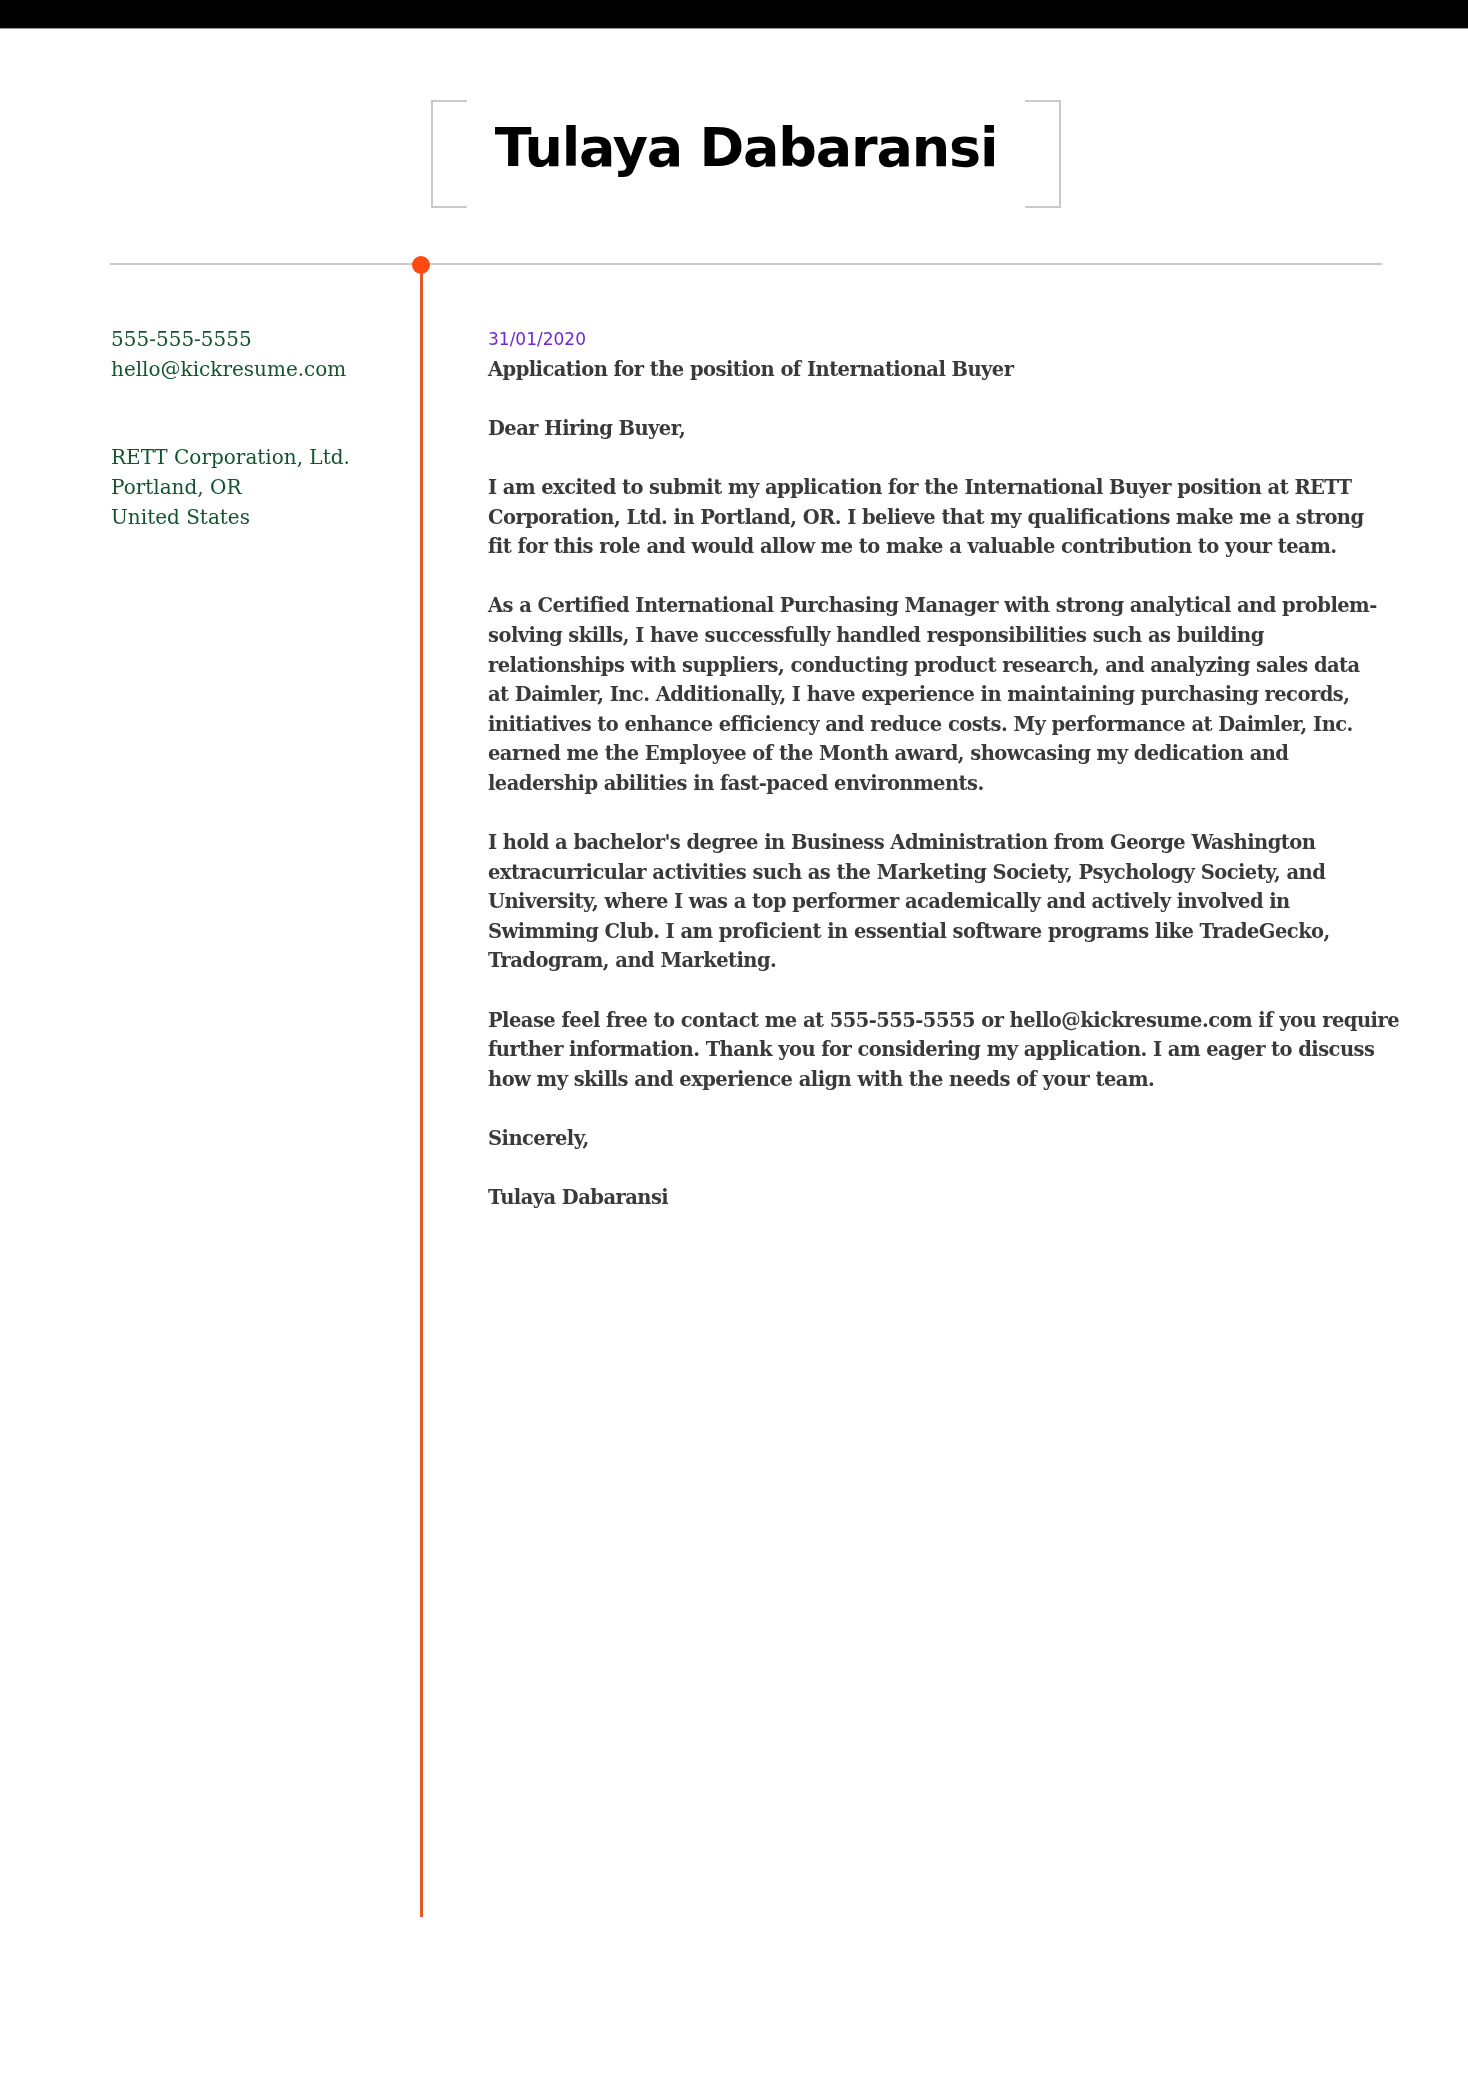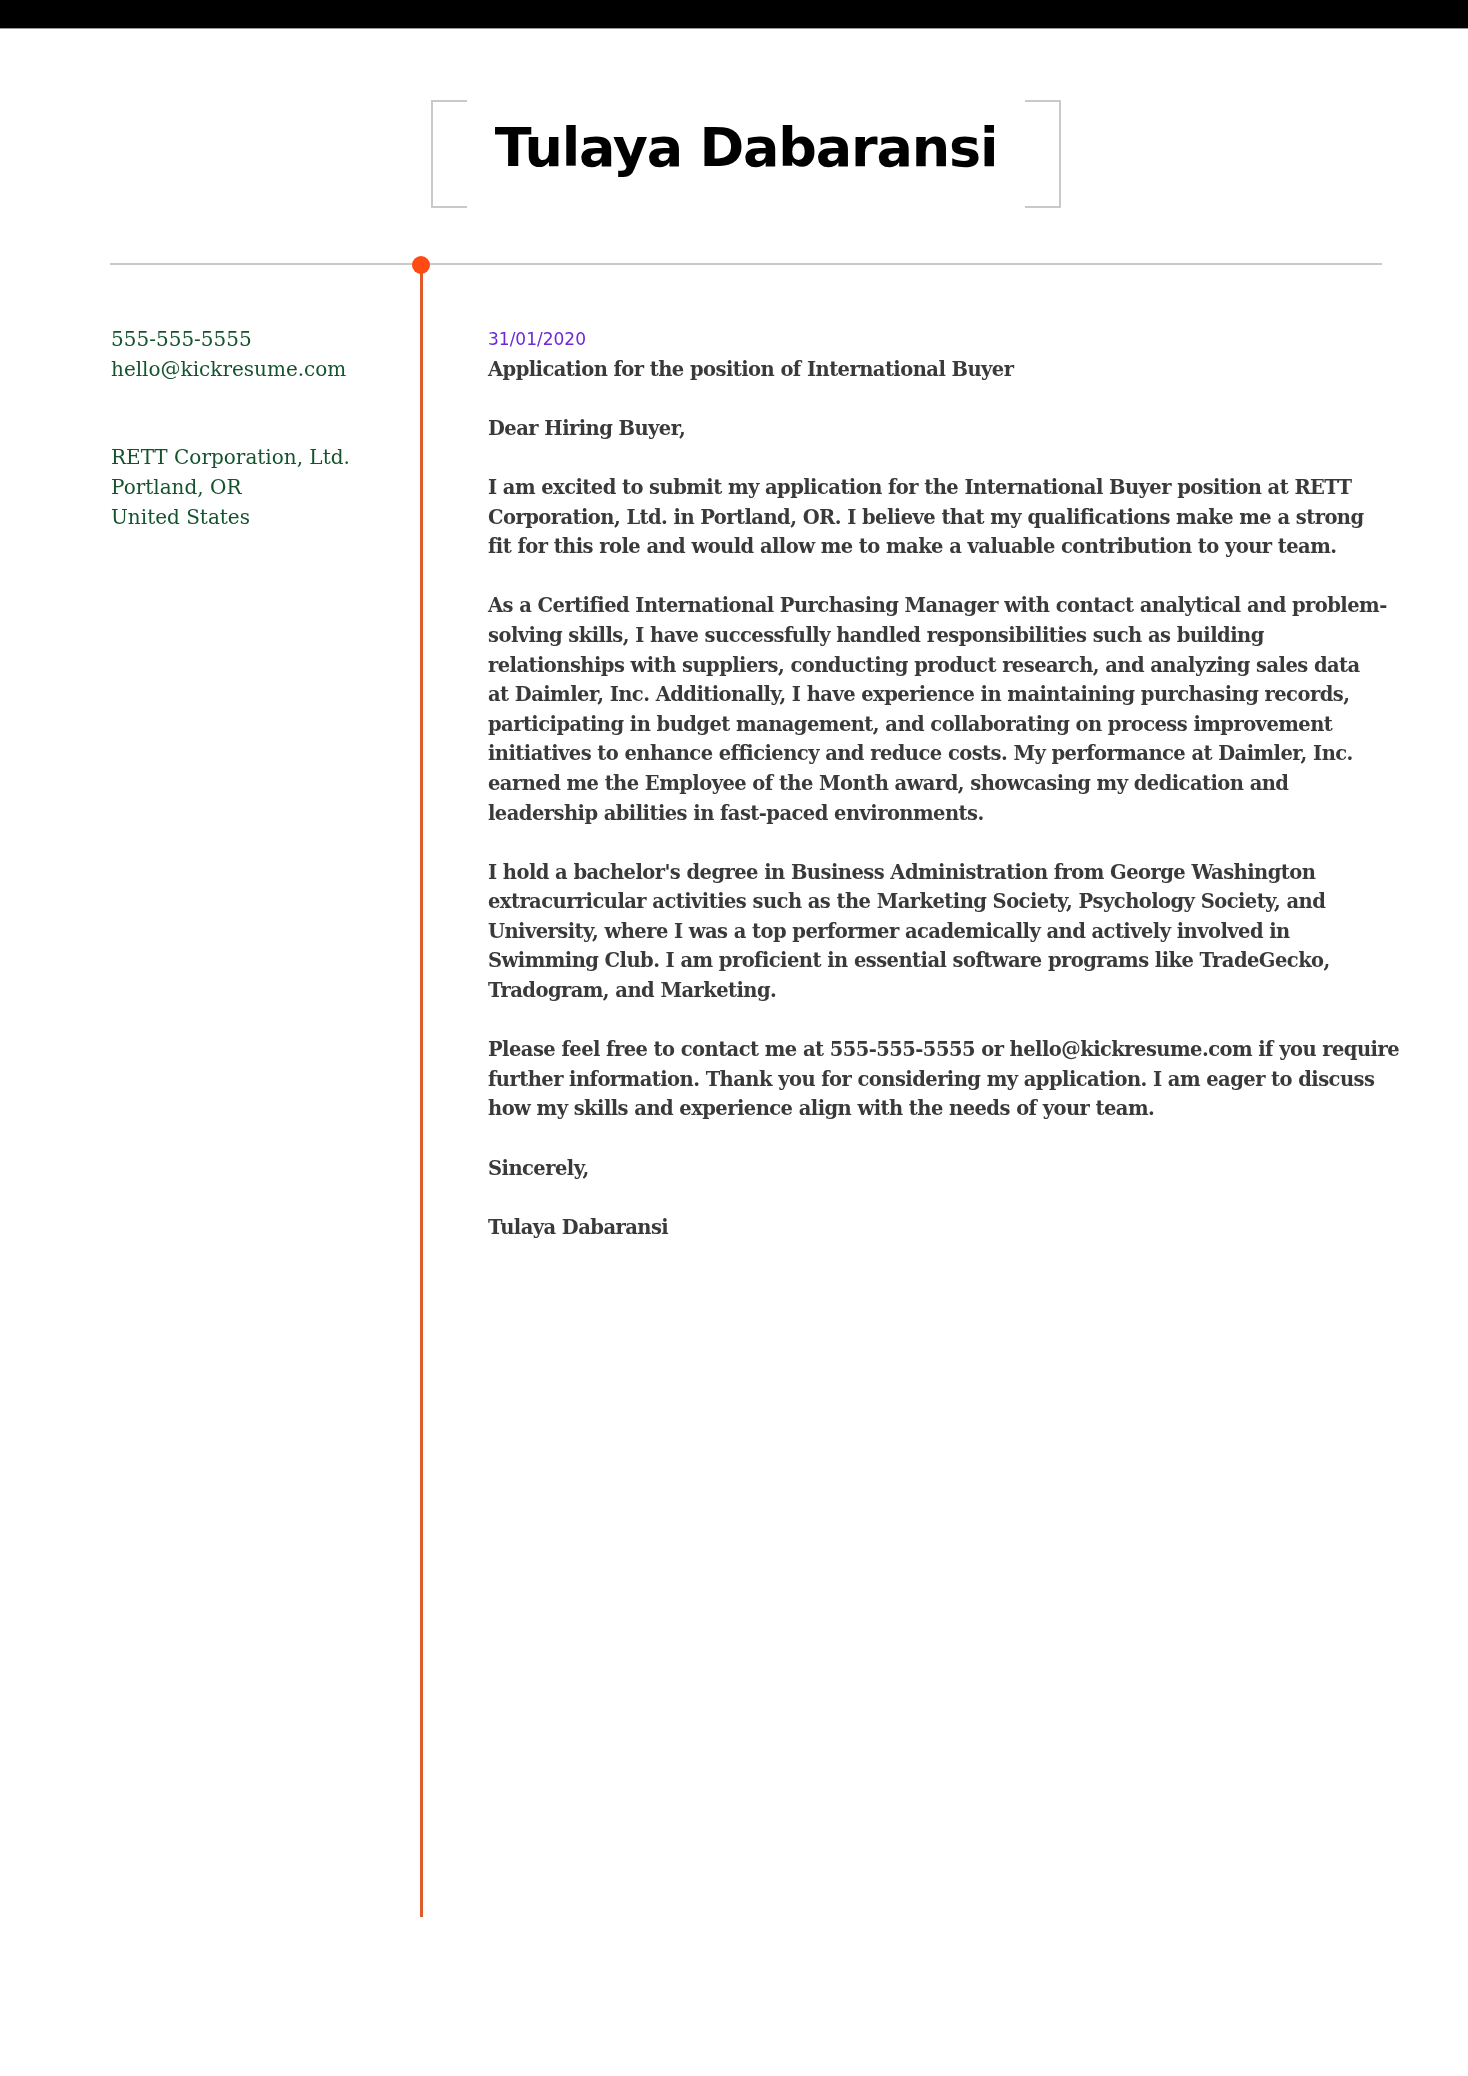--- a/index.html
+++ b/index.html
@@ -62,25 +62,24 @@
   <div class="blank"></div>
 
   <div>
     <span class="line">I am excited to submit my application for the International Buyer position at RETT</span>
     <span class="line">Corporation, Ltd. in Portland, OR. I believe that my qualifications make me a strong</span>
     <span class="line">fit for this role and would allow me to make a valuable contribution to your team.</span>
   </div>
   <div class="blank"></div>
 
   <div>
-    <span class="line">As a Certified International Purchasing Manager with contact analytical and problem-</span>
+    <span class="line">As a Certified International Purchasing Manager with strong analytical and problem-</span>
     <span class="line">solving skills, I have successfully handled responsibilities such as building</span>
     <span class="line">relationships with suppliers, conducting product research, and analyzing sales data</span>
     <span class="line">at Daimler, Inc. Additionally, I have experience in maintaining purchasing records,</span>
-    <span class="line">participating in budget management, and collaborating on process improvement</span>
     <span class="line">initiatives to enhance efficiency and reduce costs. My performance at Daimler, Inc.</span>
     <span class="line">earned me the Employee of the Month award, showcasing my dedication and</span>
     <span class="line">leadership abilities in fast-paced environments.</span>
   </div>
   <div class="blank"></div>
 
   <div>
     <span class="line">I hold a bachelor's degree in Business Administration from George Washington</span>
     <span class="line">extracurricular activities such as the Marketing Society, Psychology Society, and</span>
     <span class="line">University, where I was a top performer academically and actively involved in</span>

